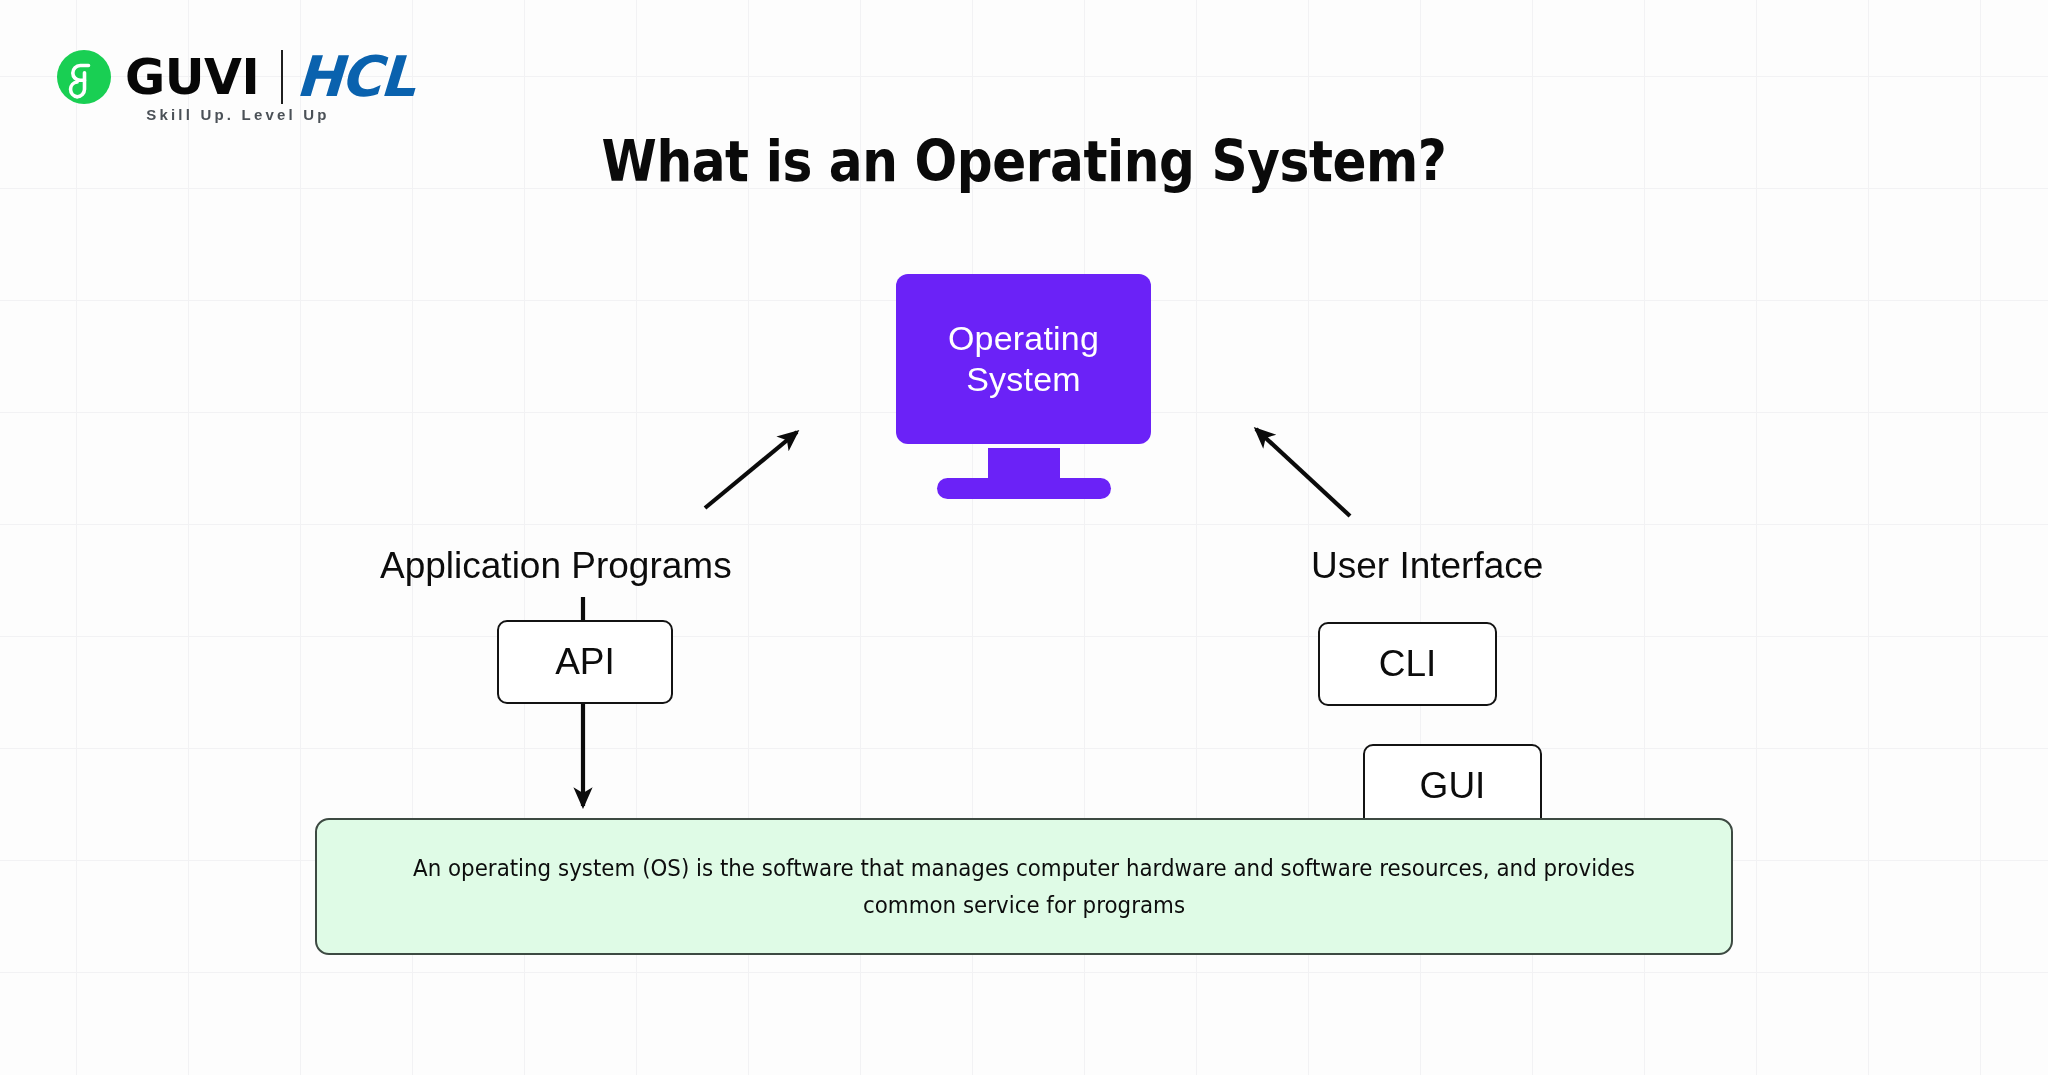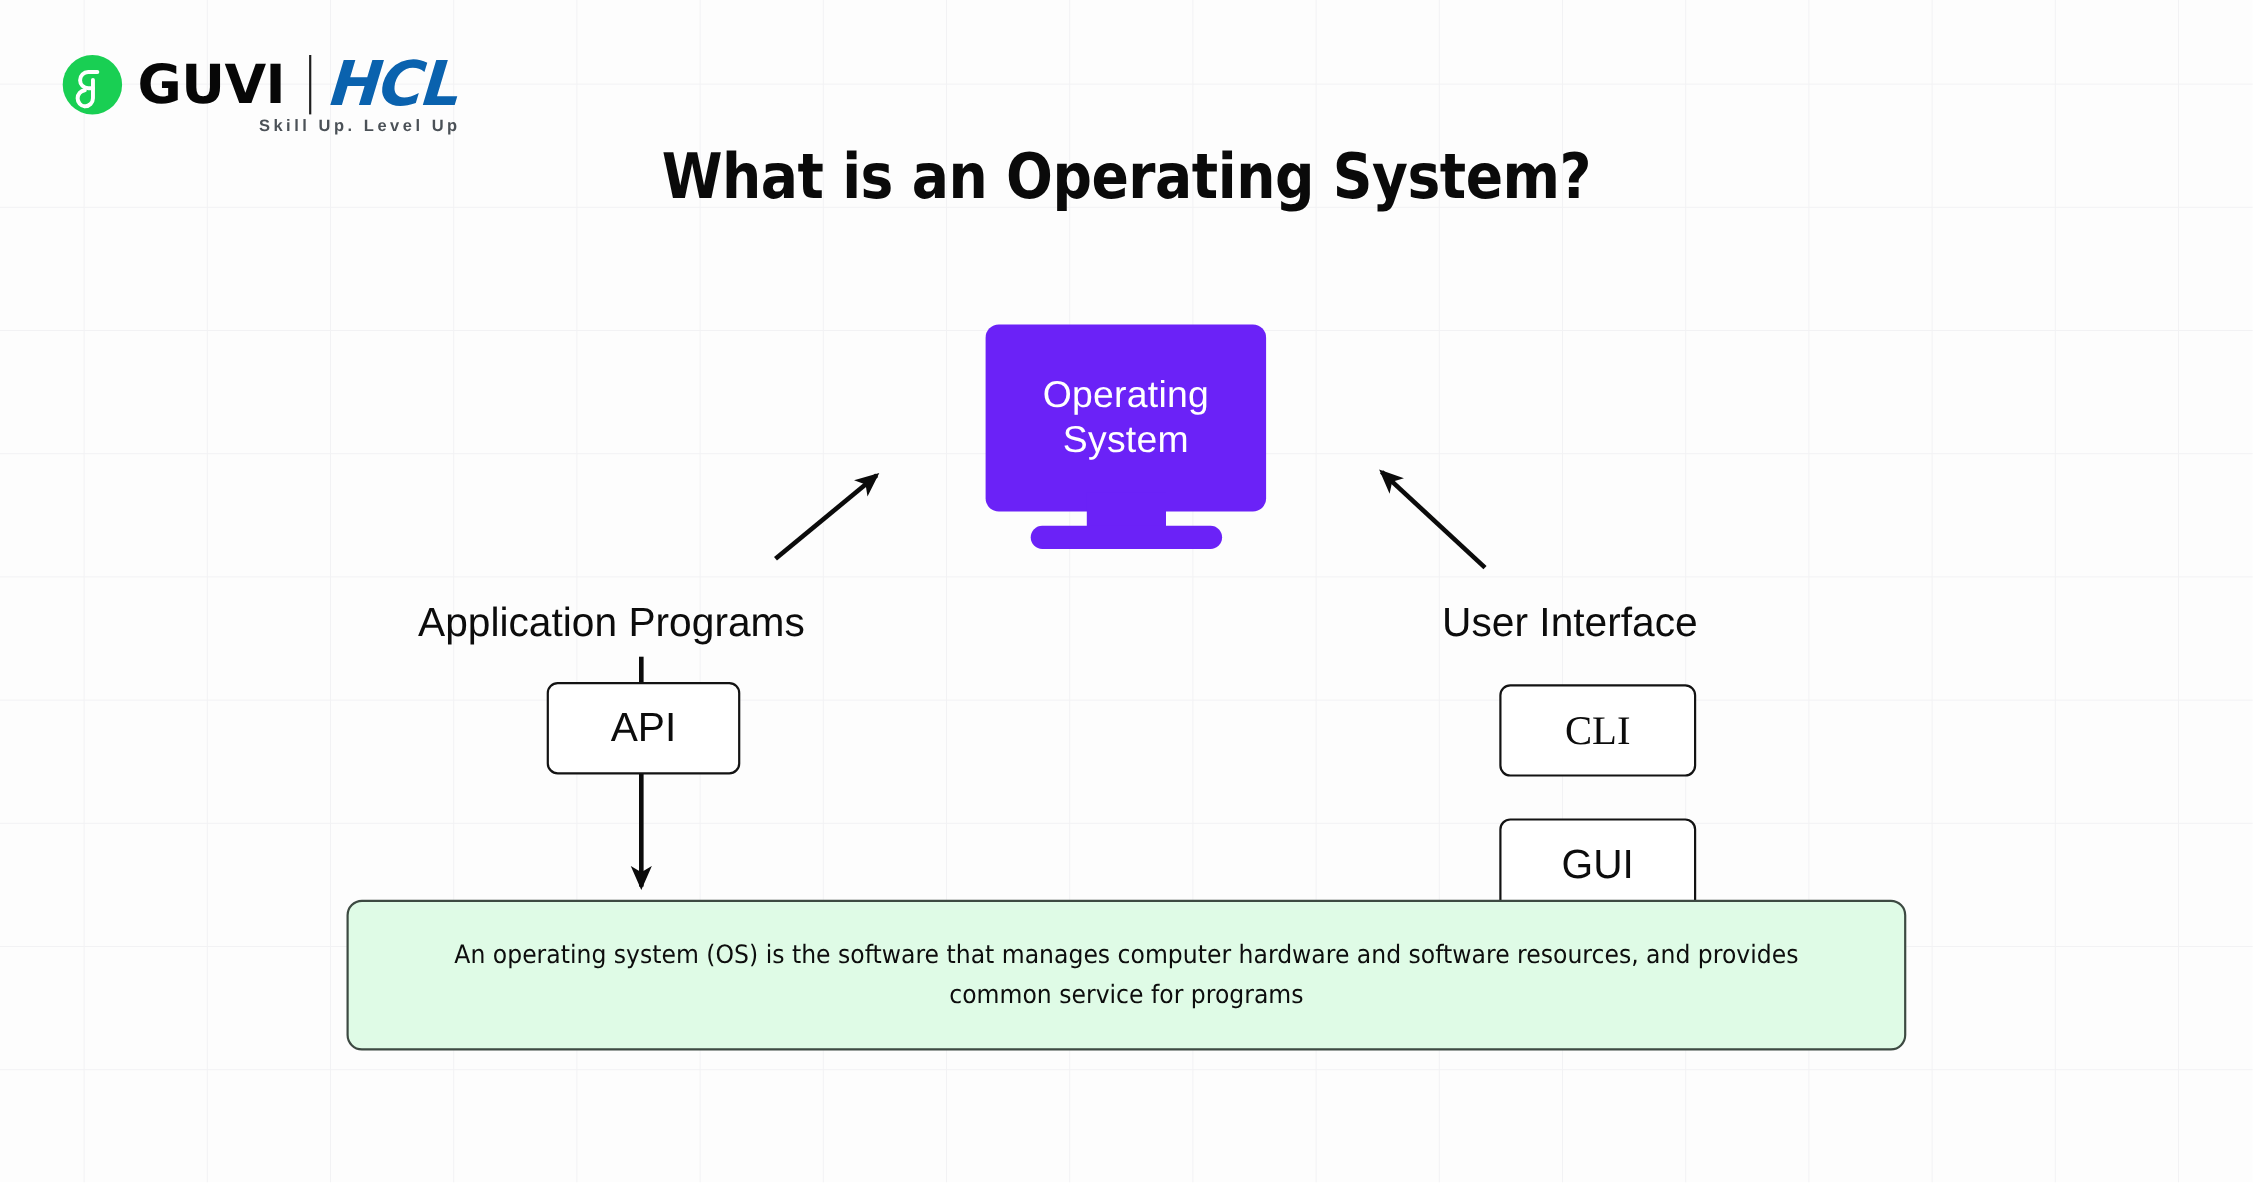--- a/index.html
+++ b/index.html
@@ -24,21 +24,21 @@
     overflow: hidden;
   }
 
   
   #brand {
     position: absolute;
     left: 55px;
     top: 48px;
     display: flex;
     flex-direction: column;
-    align-items: flex-end;
+    align-items: center;
   }
   #brand-row {
     display: flex;
     align-items: center;
     gap: 0px;
   }
   #guvi-mark {
     width: 58px;
     height: 58px;
     flex: 0 0 auto;
@@ -90,21 +90,21 @@
     font-weight: bold;
     letter-spacing: -0.5px;
     color: #0a0a0a;
     transform: scaleX(0.88);
   }
 
   
   #monitor {
     position: absolute;
     left: 896px;
-    top: 295px;
+    top: 274px;
     width: 255px;
     height: 170px;
     background: #6b22f7;
     border-radius: 12px;
     display: flex;
     align-items: center;
     justify-content: center;
   }
   #monitor-label {
     font-family: "Liberation Sans", sans-serif;
@@ -173,26 +173,25 @@
     color: #0c0c0c;
   }
   #box-api {
     left: 497px;
     top: 620px;
     width: 172px;
     height: 80px;
     border-radius: 10px;
   }
   #box-cli {
-    left: 1363px;
+    left: 1318px;
     top: 622px;
     width: 175px;
     height: 80px;
     border-radius: 10px;
-    font-family: Liberation Serif, serif;
   }
   #box-gui {
     left: 1363px;
     top: 704px;
     width: 175px;
     height: 80px;
     border-radius: 10px;
     margin-top: 40px;
   }
 

